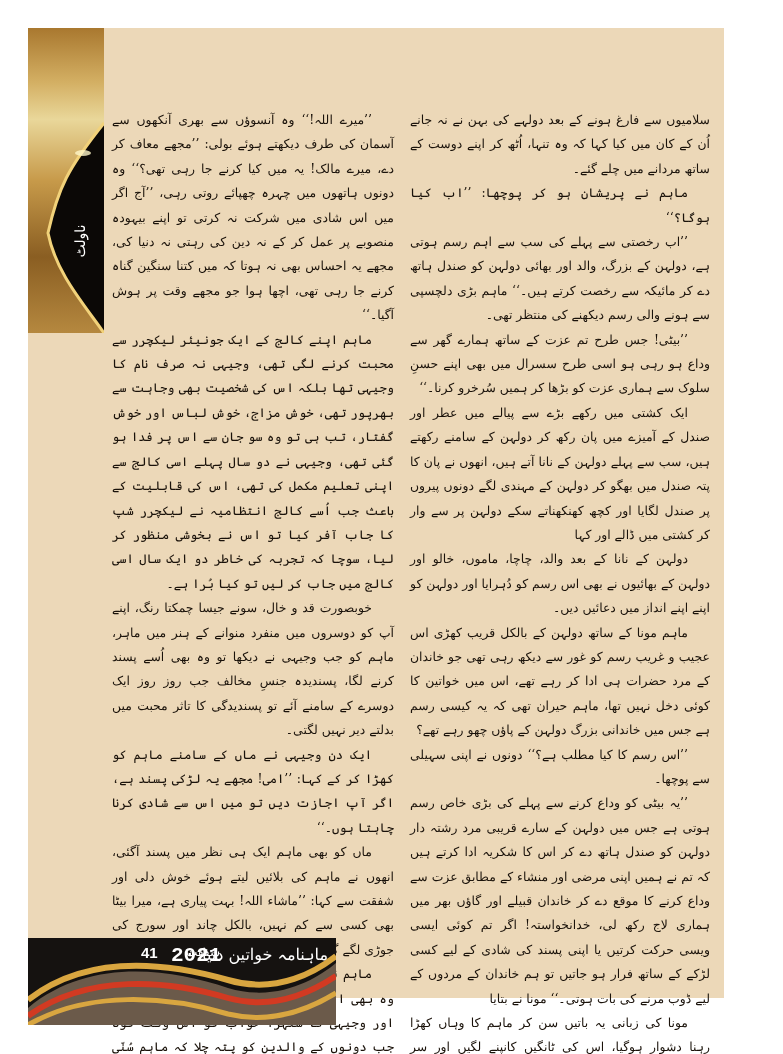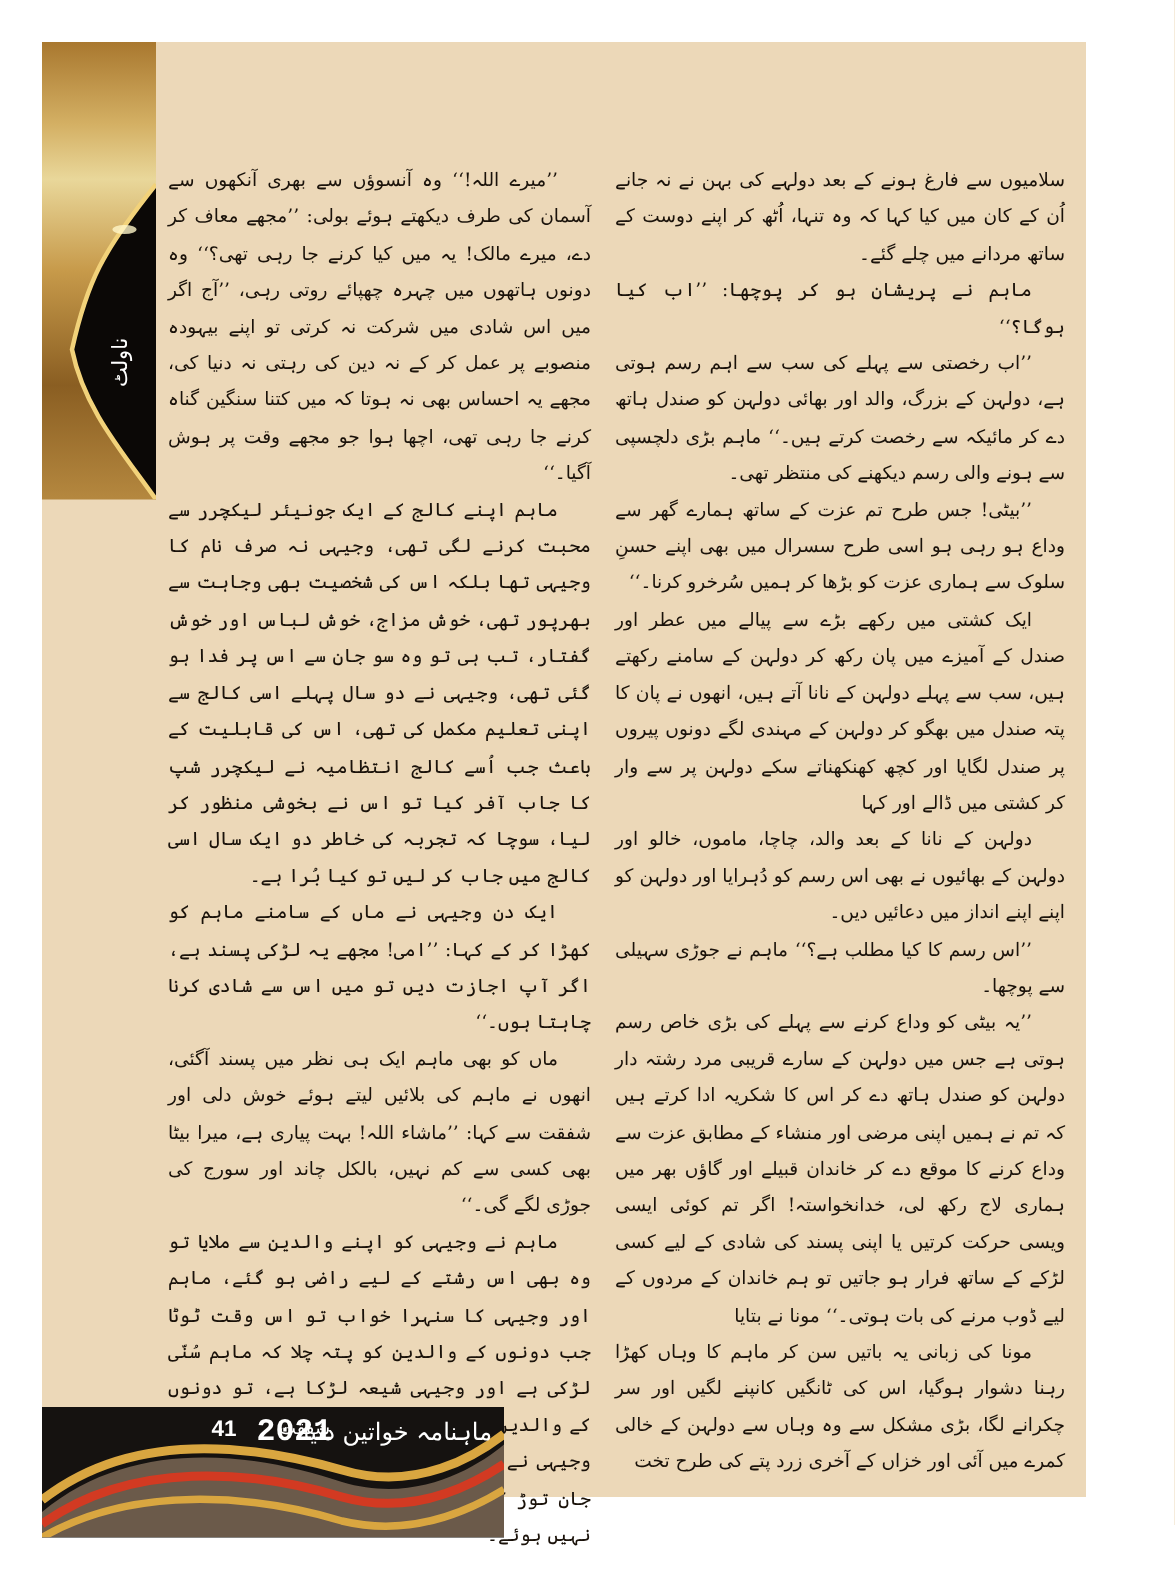--- a/index.html
+++ b/index.html
@@ -39,28 +39,30 @@
   <span class="side-title">ناولٹ</span>
 </div>
 
 <div class="col col-right">
   <p>سلامیوں سے فارغ ہونے کے بعد دولہے کی بہن نے نہ جانے اُن کے کان میں کیا کہا کہ وہ تنہا، اُٹھ کر اپنے دوست کے ساتھ مردانے میں چلے گئے۔</p>
   <p class="ind">ماہم نے پریشان ہو کر پوچھا: ’’اب کیا ہوگا؟‘‘</p>
   <p class="ind">’’اب رخصتی سے پہلے کی سب سے اہم رسم ہوتی ہے، دولہن کے بزرگ، والد اور بھائی دولہن کو صندل ہاتھ دے کر مائیکہ سے رخصت کرتے ہیں۔‘‘ ماہم بڑی دلچسپی سے ہونے والی رسم دیکھنے کی منتظر تھی۔</p>
   <p class="ind">’’بیٹی! جس طرح تم عزت کے ساتھ ہمارے گھر سے وداع ہو رہی ہو اسی طرح سسرال میں بھی اپنے حسنِ سلوک سے ہماری عزت کو بڑھا کر ہمیں سُرخرو کرنا۔‘‘</p>
   <p class="ind">ایک کشتی میں رکھے بڑے سے پیالے میں عطر اور صندل کے آمیزے میں پان رکھ کر دولہن کے سامنے رکھتے ہیں، سب سے پہلے دولہن کے نانا آتے ہیں، انھوں نے پان کا پتہ صندل میں بھگو کر دولہن کے مہندی لگے دونوں پیروں پر صندل لگایا اور کچھ کھنکھناتے سکے دولہن پر سے وار کر کشتی میں ڈالے اور کہا</p>
   <p class="ind">دولہن کے نانا کے بعد والد، چاچا، ماموں، خالو اور دولہن کے بھائیوں نے بھی اس رسم کو دُہرایا اور دولہن کو اپنے اپنے انداز میں دعائیں دیں۔</p>
-  <p class="ind">’’اس رسم کا کیا مطلب ہے؟‘‘ ماہم نے جوڑی سہیلی سے پوچھا۔</p>
+  <p class="ind">ماہم مونا کے ساتھ دولہن کے بالکل قریب کھڑی اس عجیب و غریب رسم کو غور سے دیکھ رہی تھی جو خاندان کے مرد حضرات ہی ادا کر رہے تھے، اس میں خواتین کا کوئی دخل نہیں تھا، ماہم حیران تھی کہ یہ کیسی رسم ہے جس میں خاندانی بزرگ دولہن کے پاؤں چھو رہے تھے؟</p>
+  <p class="ind">’’اس رسم کا کیا مطلب ہے؟‘‘ دونوں نے اپنی سہیلی سے پوچھا۔</p>
   <p class="ind">’’یہ بیٹی کو وداع کرنے سے پہلے کی بڑی خاص رسم ہوتی ہے جس میں دولہن کے سارے قریبی مرد رشتہ دار دولہن کو صندل ہاتھ دے کر اس کا شکریہ ادا کرتے ہیں کہ تم نے ہمیں اپنی مرضی اور منشاء کے مطابق عزت سے وداع کرنے کا موقع دے کر خاندان قبیلے اور گاؤں بھر میں ہماری لاج رکھ لی، خدانخواستہ! اگر تم کوئی ایسی ویسی حرکت کرتیں یا اپنی پسند کی شادی کے لیے کسی لڑکے کے ساتھ فرار ہو جاتیں تو ہم خاندان کے مردوں کے لیے ڈوب مرنے کی بات ہوتی۔‘‘ مونا نے بتایا</p>
   <p class="ind">مونا کی زبانی یہ باتیں سن کر ماہم کا وہاں کھڑا رہنا دشوار ہوگیا، اس کی ٹانگیں کانپنے لگیں اور سر چکرانے لگا، بڑی مشکل سے وہ وہاں سے دولہن کے خالی کمرے میں آئی اور خزاں کے آخری زرد پتے کی طرح تخت</p>
 </div>
 
 <div class="col col-left">
   <p class="ind">’’میرے اللہ!‘‘ وہ آنسوؤں سے بھری آنکھوں سے آسمان کی طرف دیکھتے ہوئے بولی: ’’مجھے معاف کر دے، میرے مالک! یہ میں کیا کرنے جا رہی تھی؟‘‘ وہ دونوں ہاتھوں میں چہرہ چھپائے روتی رہی، ’’آج اگر میں اس شادی میں شرکت نہ کرتی تو اپنے بیہودہ منصوبے پر عمل کر کے نہ دین کی رہتی نہ دنیا کی، مجھے یہ احساس بھی نہ ہوتا کہ میں کتنا سنگین گناہ کرنے جا رہی تھی، اچھا ہوا جو مجھے وقت پر ہوش آگیا۔‘‘</p>
   <p class="ind">ماہم اپنے کالج کے ایک جونیئر لیکچرر سے محبت کرنے لگی تھی، وجیہی نہ صرف نام کا وجیہی تھا بلکہ اس کی شخصیت بھی وجاہت سے بھرپور تھی، خوش مزاج، خوش لباس اور خوش گفتار، تب ہی تو وہ سو جان سے اس پر فدا ہو گئی تھی، وجیہی نے دو سال پہلے اسی کالج سے اپنی تعلیم مکمل کی تھی، اس کی قابلیت کے باعث جب اُسے کالج انتظامیہ نے لیکچرر شپ کا جاب آفر کیا تو اس نے بخوشی منظور کر لیا، سوچا کہ تجربہ کی خاطر دو ایک سال اسی کالج میں جاب کر لیں تو کیا بُرا ہے۔</p>
+  <p class="ind">خوبصورت قد و خال، سونے جیسا چمکتا رنگ، اپنے آپ کو دوسروں میں منفرد منوانے کے ہنر میں ماہر، ماہم کو جب وجیہی نے دیکھا تو وہ بھی اُسے پسند کرنے لگا، پسندیدہ جنسِ مخالف جب روز روز ایک دوسرے کے سامنے آئے تو پسندیدگی کا تاثر محبت میں بدلتے دیر نہیں لگتی۔</p>
   <p class="ind">ایک دن وجیہی نے ماں کے سامنے ماہم کو کھڑا کر کے کہا: ’’امی! مجھے یہ لڑکی پسند ہے، اگر آپ اجازت دیں تو میں اس سے شادی کرنا چاہتا ہوں۔‘‘</p>
   <p class="ind">ماں کو بھی ماہم ایک ہی نظر میں پسند آگئی، انھوں نے ماہم کی بلائیں لیتے ہوئے خوش دلی اور شفقت سے کہا: ’’ماشاء اللہ! بہت پیاری ہے، میرا بیٹا بھی کسی سے کم نہیں، بالکل چاند اور سورج کی جوڑی لگے گی۔‘‘</p>
   <p class="ind">ماہم نے وجیہی کو اپنے والدین سے ملایا تو وہ بھی اس رشتے کے لیے راضی ہو گئے، ماہم اور وجیہی کا سنہرا خواب تو اس وقت ٹوٹا جب دونوں کے والدین کو پتہ چلا کہ ماہم سُنّی لڑکی ہے اور وجیہی شیعہ لڑکا ہے، تو دونوں کے والدین نے رشتے سے انکار کر دیا، ماہم اور وجیہی نے اپنے اپنے والدین کو راضی کرنے کی جان توڑ کوشش کی، لیکن وہ کسی طرح رضامند نہیں ہوئے۔</p>
 
 </div>
 
 <div class="footer">
   <svg width="308" height="87" viewBox="0 0 308 87">
     <path d="M0,70 C60,20 140,30 200,50 C250,65 290,40 308,25 L308,87 L0,87 Z" fill="#6b5a4a"></path>
     <path d="M0,62 C60,15 140,25 200,42 C250,57 290,32 308,18" fill="none" stroke="#d9a640" stroke-width="6"></path>

